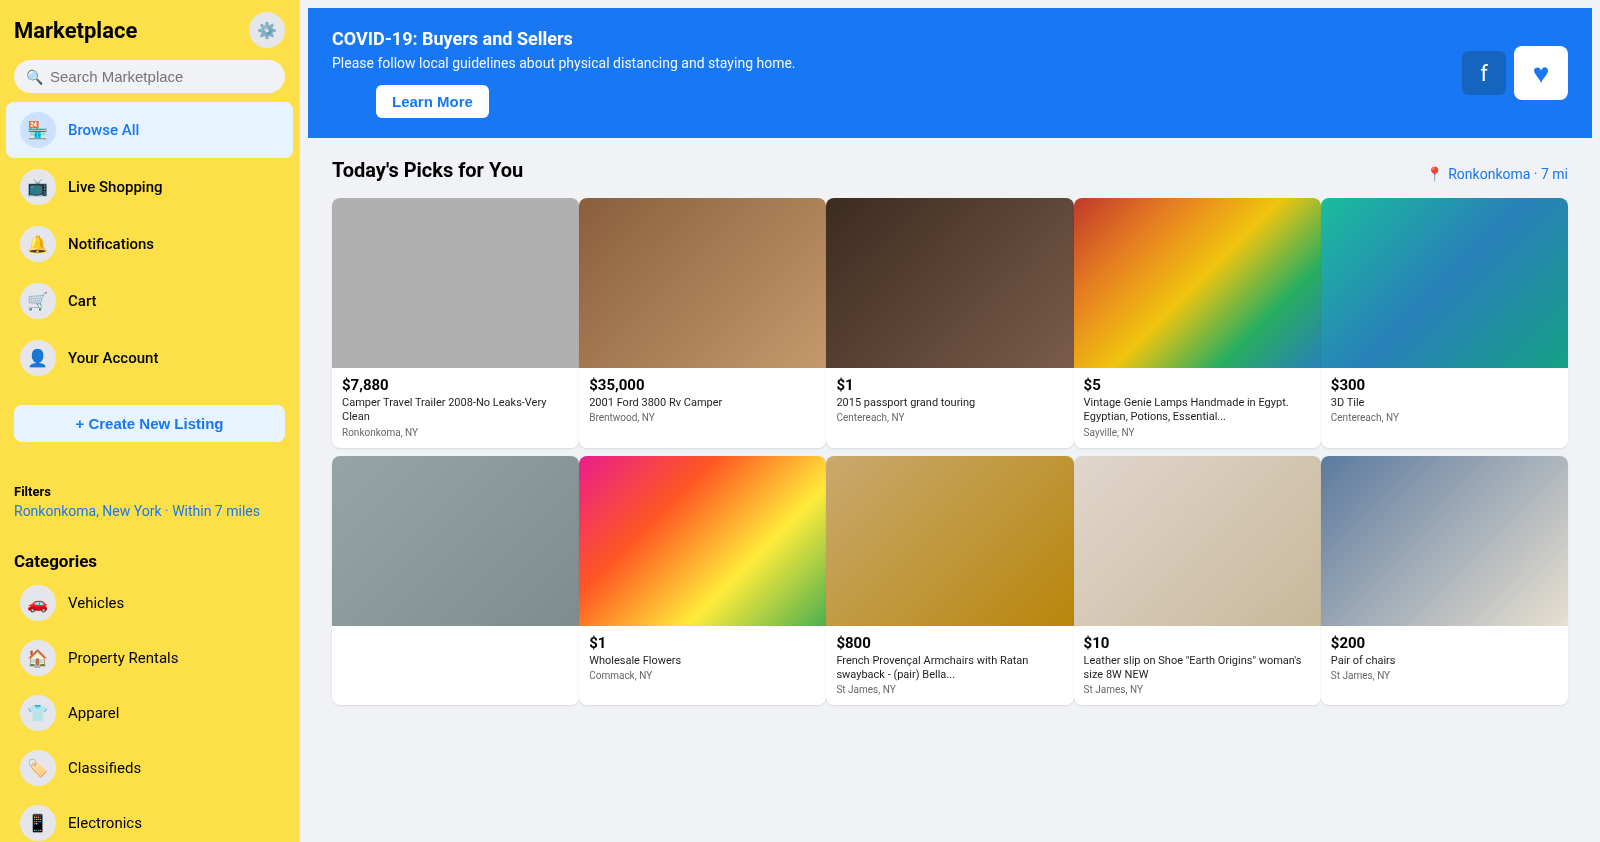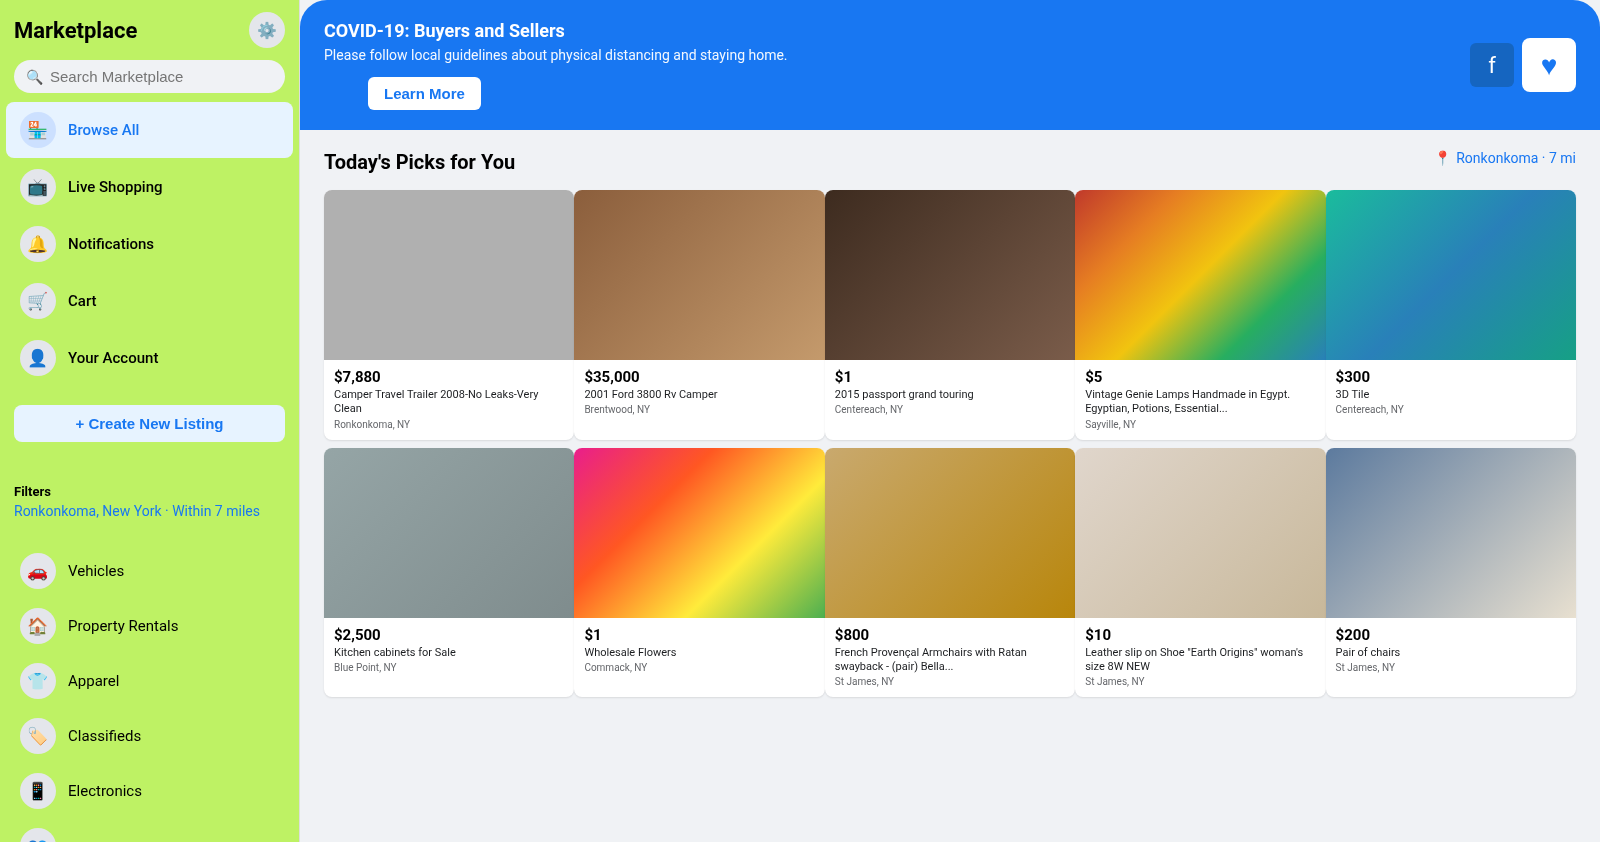--- a/index.html
+++ b/index.html
@@ -2,21 +2,21 @@
 <html><head>
   <meta charset="utf-8">
   <style>
     * { box-sizing: border-box; margin: 0; padding: 0; }
     body { font-family: -apple-system, BlinkMacSystemFont, 'Segoe UI', Roboto, Helvetica, Arial, sans-serif; background: #f0f2f5; display: flex; height: 842px; overflow: hidden; }
 
     
     #sidebar {
       width: 300px;
       min-width: 300px;
-      background: #bef264;
+      background: #fde047;
       height: 842px;
       overflow-y: auto;
       border-right: 1px solid #ddd;
       display: flex;
       flex-direction: column;
     }
     .sidebar-title {
       font-size: 22px;
       font-weight: 700;
       padding: 12px 14px 6px 14px;
@@ -109,22 +109,21 @@
       display: flex; align-items: center; justify-content: center;
       margin-right: 12px;
       font-size: 17px;
       flex-shrink: 0;
     }
 
     
     #main {
       flex: 1;
       overflow-y: auto;
-      padding: 0;
-      border-radius: 27px;
+      padding: 8px;
     }
 
     
     .covid-banner {
       background: #1877f2;
       color: white;
       padding: 20px 24px;
       display: flex;
       align-items: center;
       justify-content: space-between;
@@ -162,21 +161,21 @@
       display: flex; align-items: center; justify-content: center;
       font-size: 28px;
       color: #1877f2;
     }
 
     
     .picks-section { padding: 20px 24px; }
     .picks-header {
       display: flex;
       justify-content: space-between;
-      align-items: flex-start;
+      align-items: flex-end;
       margin-bottom: 16px;
       gap: 38px;
     }
     .picks-title { font-size: 20px; font-weight: 700; }
     .location-label { font-size: 14px; color: #1877f2; display: flex; align-items: center; gap: 4px; }
 
     
     .product-grid {
       display: grid;
       grid-template-columns: repeat(5, 1fr);
@@ -255,20 +254,21 @@
 
   <div class="divider"></div>
 
   <div class="filter-section">
     <div class="filter-title">Filters</div>
     <div class="filter-location">Ronkonkoma, New York · Within 7 miles</div>
   </div>
 
   <div class="divider"></div>
 
+  <div class="categories-title">Categories</div>
   <div id="categories-container">
       <div class="cat-item">
     <div class="cat-icon">🚗</div>
     <span>Vehicles</span>
   </div>
       <div class="cat-item">
     <div class="cat-icon">🏠</div>
     <span>Property Rentals</span>
   </div>
       <div class="cat-item">
@@ -351,25 +351,20 @@
       <div class="product-info">
         <div class="product-price">$300</div>
         <div class="product-name">3D Tile</div>
         <div class="product-location">Centereach, NY</div>
       </div>
     </div>
       </div>
     <div class="product-grid" id="grid-row2">
         <div class="product-card">
       <div class="product-img-placeholder img-kitchen"></div>
-      <div class="product-info">
-        <div class="product-price">$2,500</div>
-        <div class="product-name">Kitchen cabinets for Sale</div>
-        <div class="product-location">Blue Point, NY</div>
-      </div>
     </div>
         <div class="product-card">
       <div class="product-img-placeholder img-flowers"></div>
       <div class="product-info">
         <div class="product-price">$1</div>
         <div class="product-name">Wholesale Flowers</div>
         <div class="product-location">Commack, NY</div>
       </div>
     </div>
         <div class="product-card">

